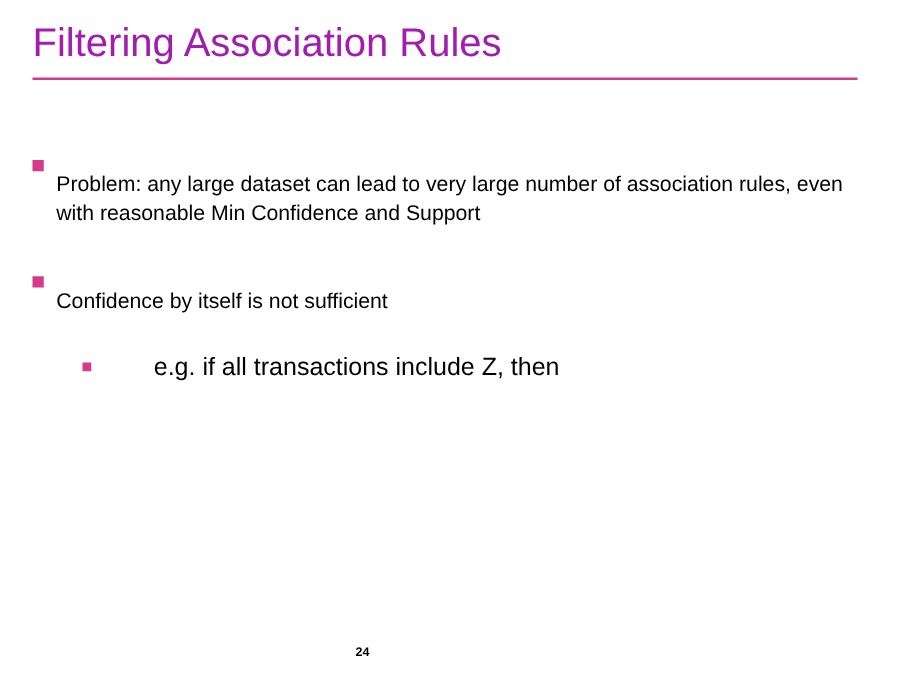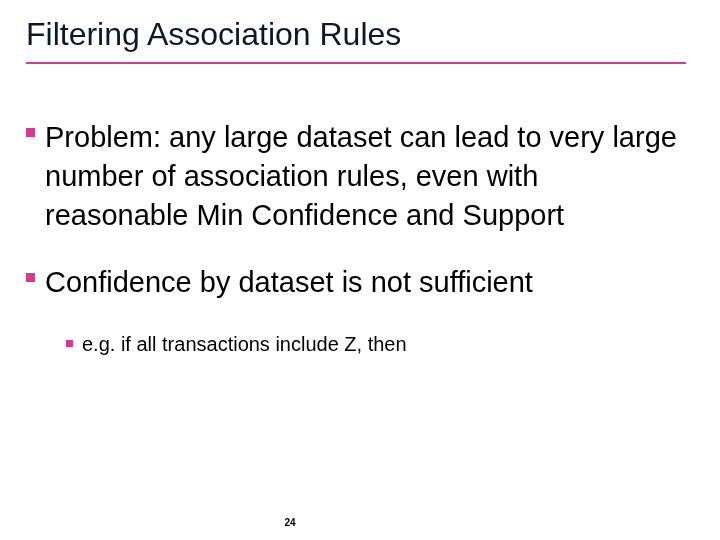--- a/index.html
+++ b/index.html
@@ -18,21 +18,21 @@
     height: 540px;
     box-sizing: border-box;
   }
   .title {
     position: absolute;
     left: 26px;
     top: 16px;
     font-size: 32px;
     font-weight: 400;
     letter-spacing: 0px;
-    color: #0f172a;
+    color: #a21caf;
   }
   .underline {
     position: absolute;
     left: 26px;
     top: 62px;
     width: 660px;
     height: 2px;
     background: #d63a8b;
   }
   .content {
@@ -48,42 +48,44 @@
   }
   .bullet-l1 .sq {
     flex: 0 0 auto;
     width: 9px;
     height: 9px;
     background: #d63a8b;
     margin-top: 10px;
     margin-right: 10px;
   }
   .bullet-l1 .txt {
-    font-size: 29px;
+    font-size: 17px;
     line-height: 1.35;
     color: #000;
+    margin-top: 19px;
   }
   .bullet-l2 {
     display: flex;
     align-items: flex-start;
     margin-left: 40px;
     margin-bottom: 24px;
   }
   .bullet-l2 .sq {
     flex: 0 0 auto;
     width: 7px;
     height: 7px;
     background: #d63a8b;
     margin-top: 9px;
     margin-right: 9px;
   }
   .bullet-l2 .txt {
     font-size: 20px;
     line-height: 1.35;
     color: #000;
+    margin-left: 41px;
   }
   .pagenum {
     position: absolute;
     bottom: 12px;
     left: 0;
     width: 580px;
     text-align: center;
     font-size: 10px;
     font-weight: bold;
     color: #000;
@@ -99,21 +101,21 @@
 
   <div class="content">
 
     <div class="bullet-l1">
       <div class="sq"></div>
       <div class="txt">Problem: any large dataset can lead to very large number of association rules, even with reasonable Min Confidence and Support</div>
     </div>
 
     <div class="bullet-l1">
       <div class="sq"></div>
-      <div class="txt">Confidence by dataset is not sufficient</div>
+      <div class="txt">Confidence by itself is not sufficient</div>
     </div>
 
     <div class="bullet-l2">
       <div class="sq"></div>
       <div class="txt">e.g. if all transactions include Z, then</div>
     </div>
 
 
 
   </div>

